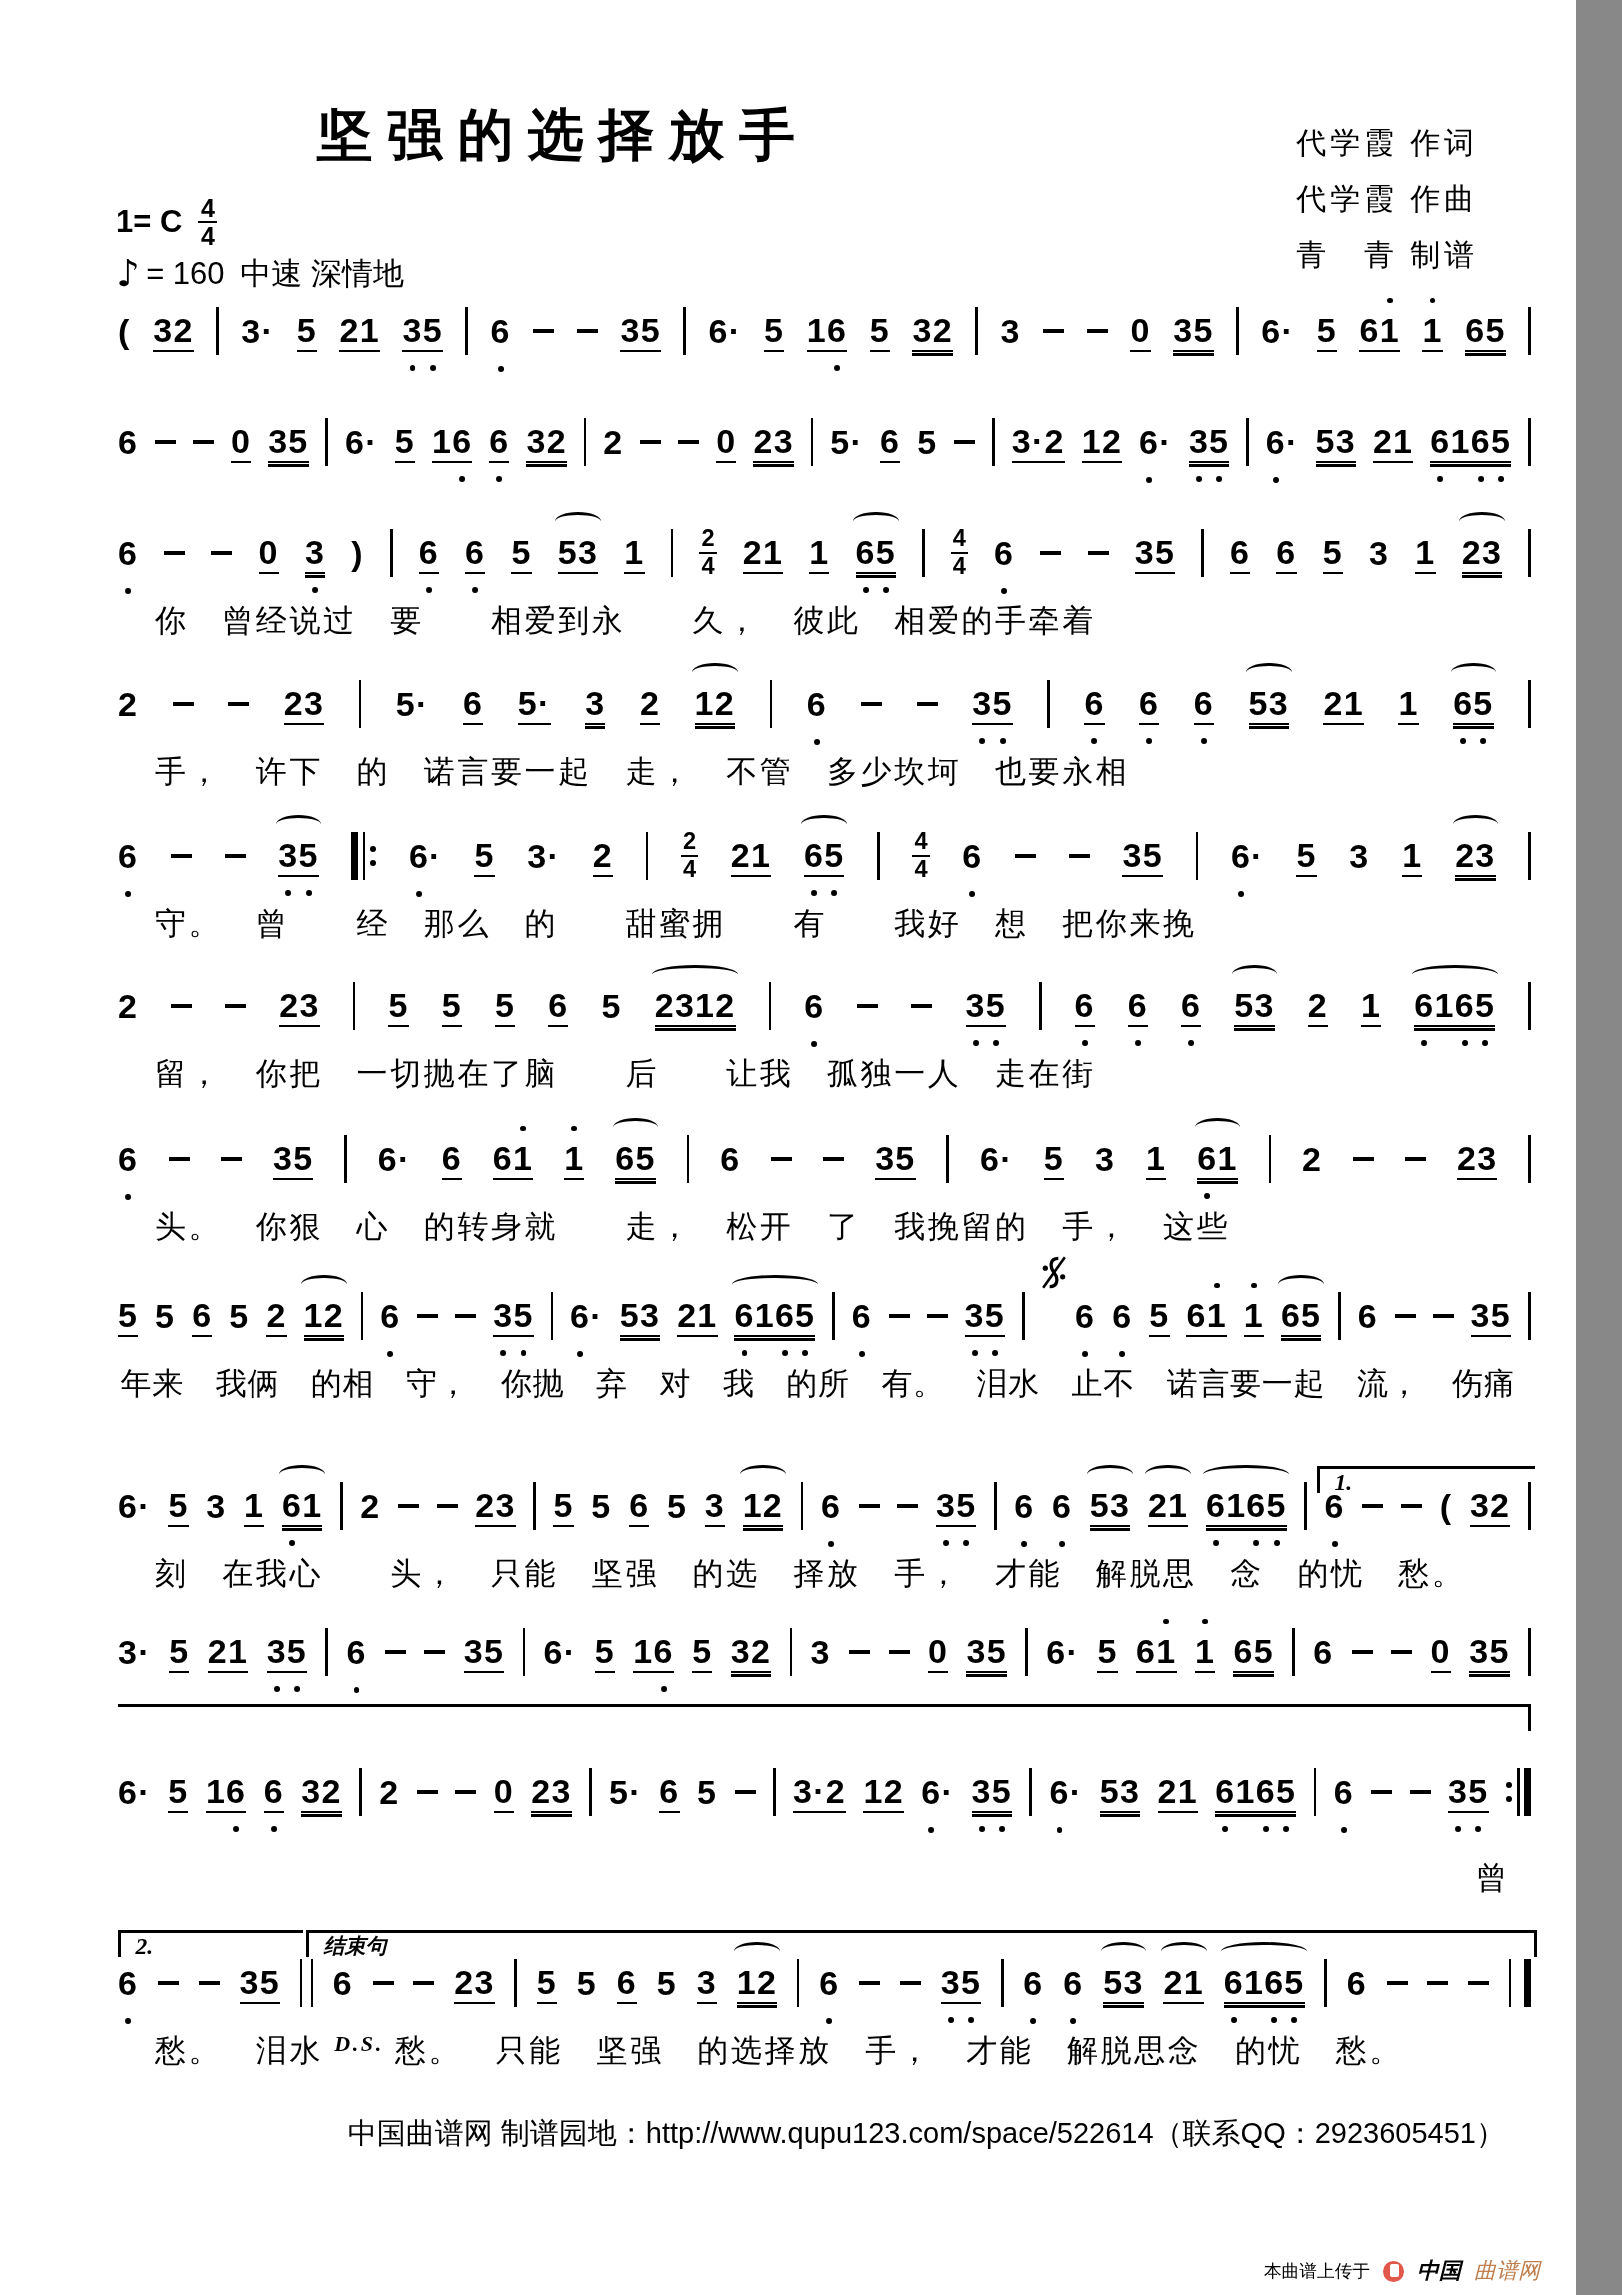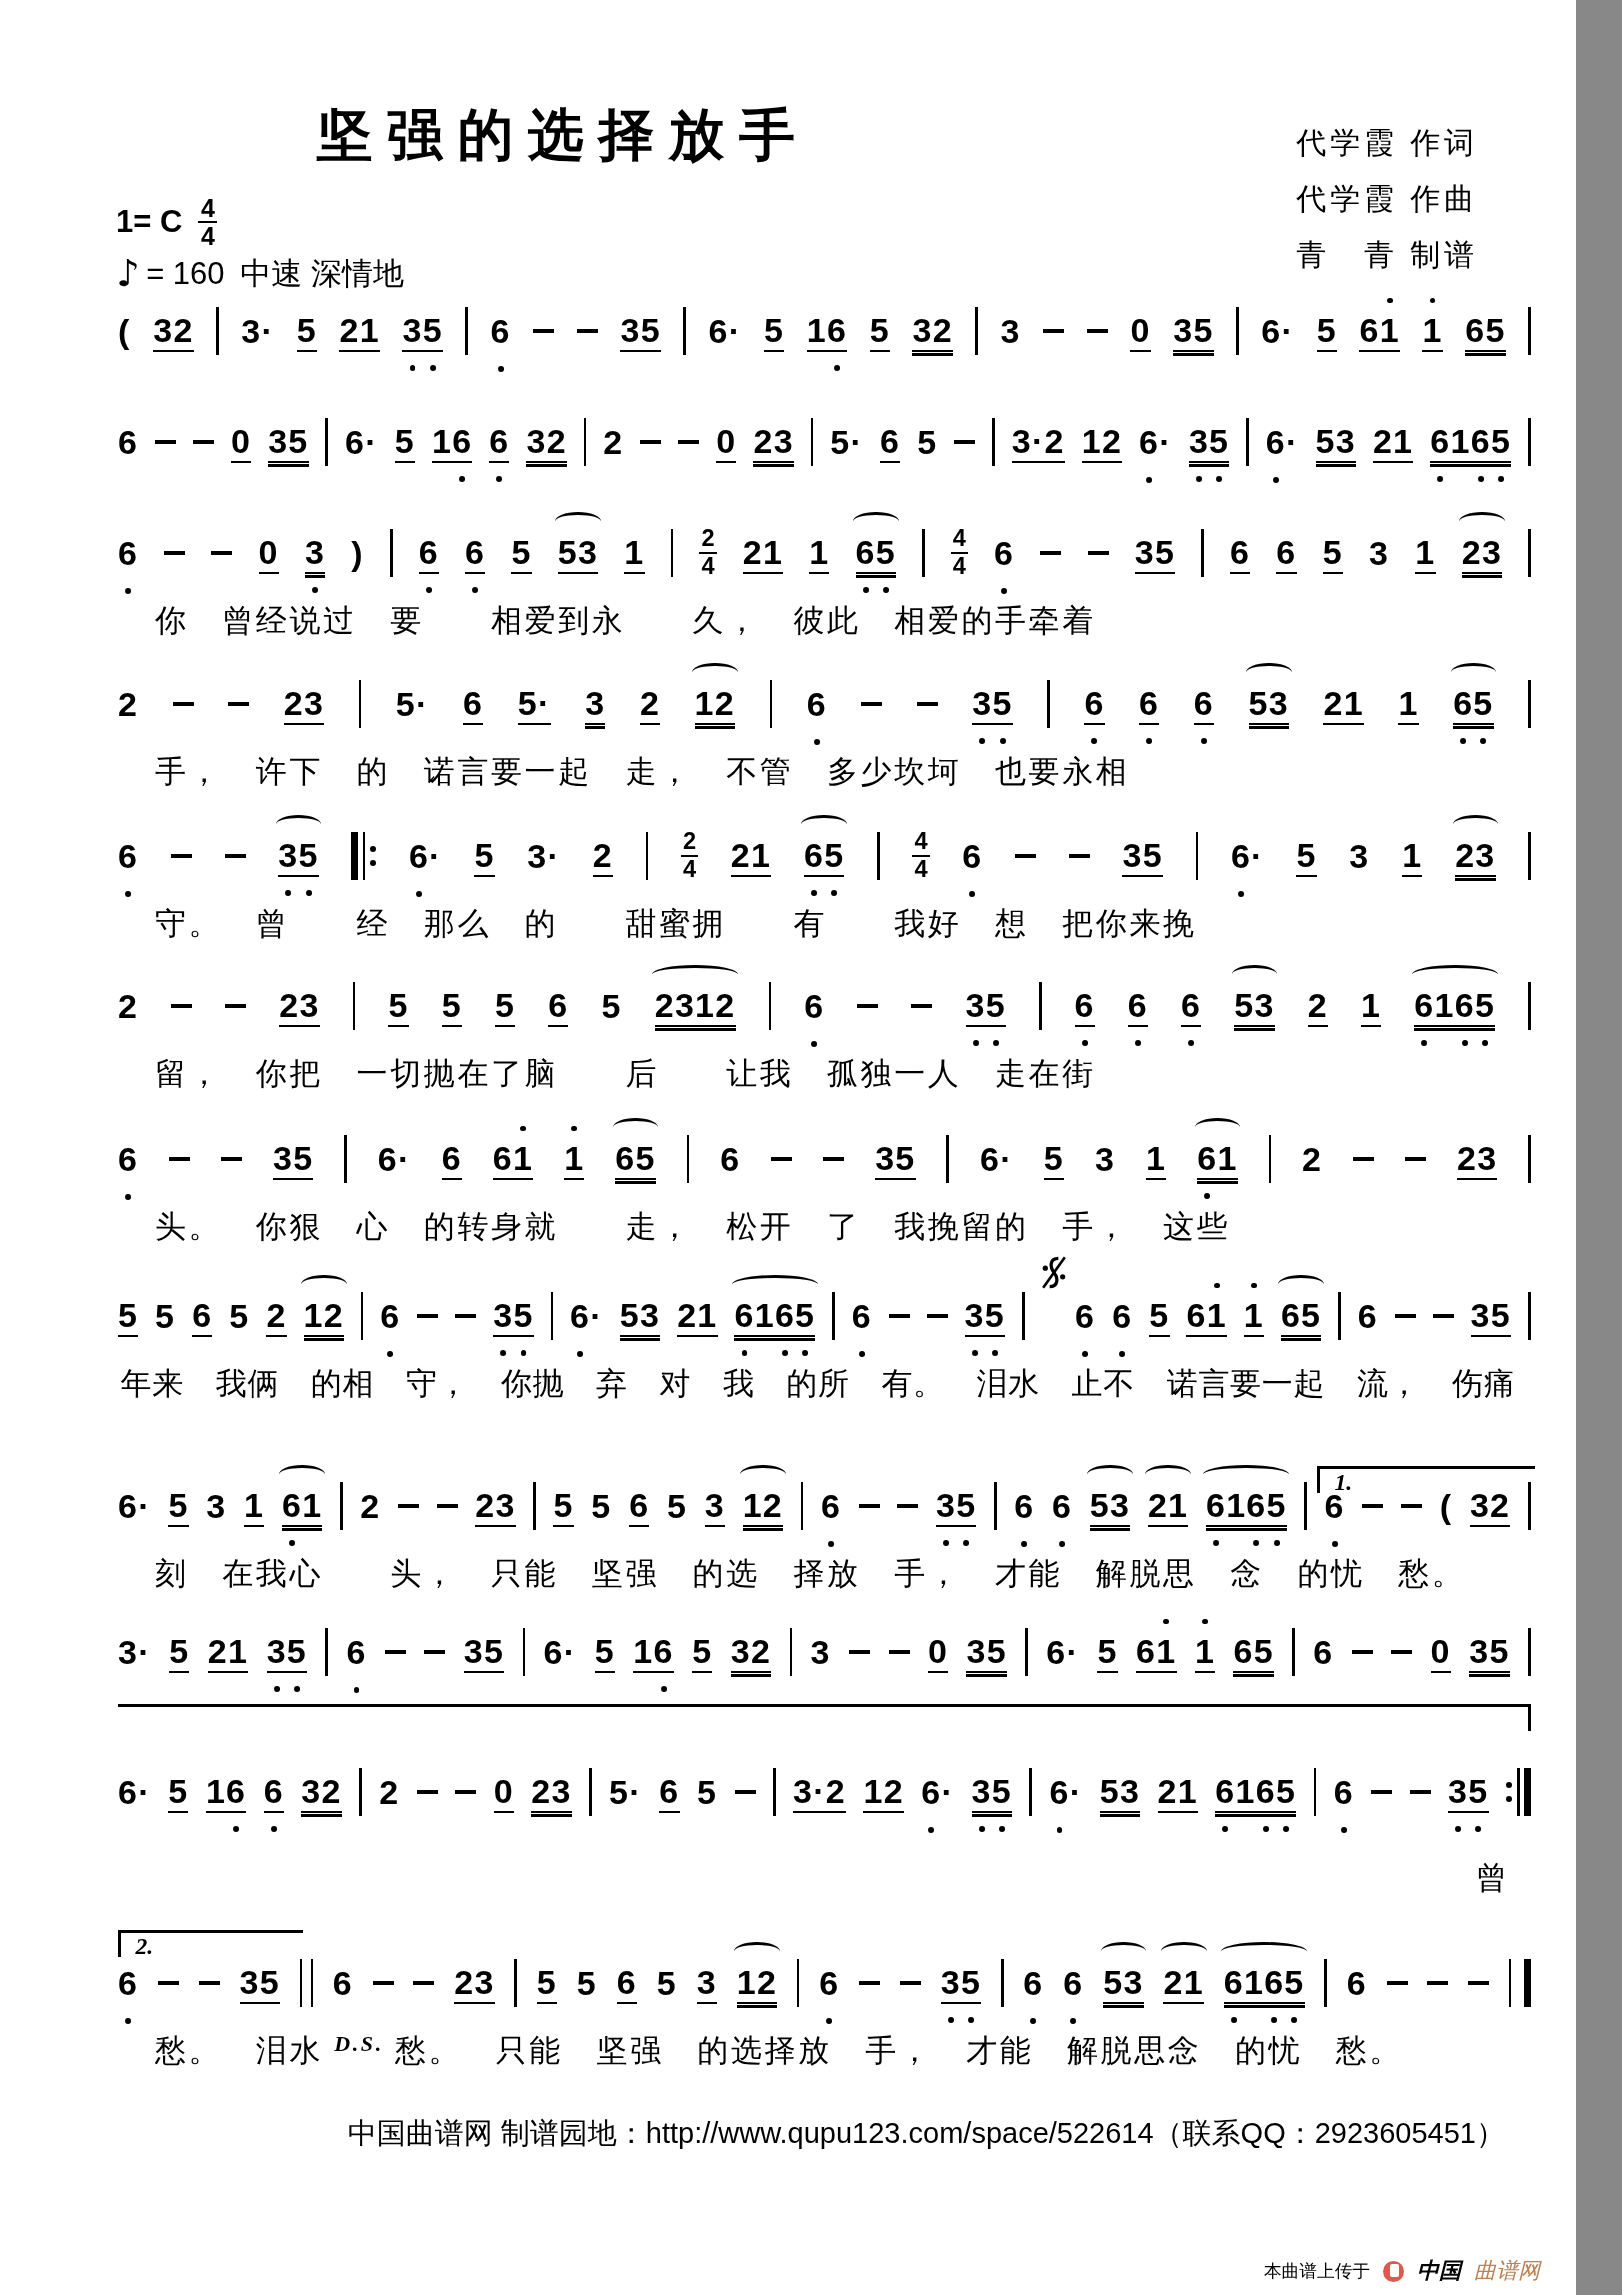--- a/index.html
+++ b/index.html
@@ -553,20 +553,23 @@
     </div>
     </div>
 
   <div class="bracket bl" style="top:1466px;left:1317px;width:215px">
     <div class="lab">1.</div>
   </div>
   <div class="bracket br" style="top:1704px;left:118px;width:1410px"></div>
   <div class="bracket bl" style="top:1930px;left:118px;width:182px">
     <div class="lab">2.</div>
   </div>
+  <div class="bracket bl br" style="top:1930px;left:306px;width:1225px">
+    <div class="lab" style="font-size:21px">结束句</div>
+  </div>
   <div class="zeng" style="top:1857px;left:1476px">曾</div>
 
   <div class="footer">中国曲谱网 制谱园地：http://www.qupu123.com/space/522614（联系QQ：2923605451）</div>
   <div class="watermark">
     <span>本曲谱上传于</span>
     <span class="wm-logo"></span>
     <span class="wm-black">中国</span>
     <span class="wm-orange">曲谱网</span>
   </div>
 

